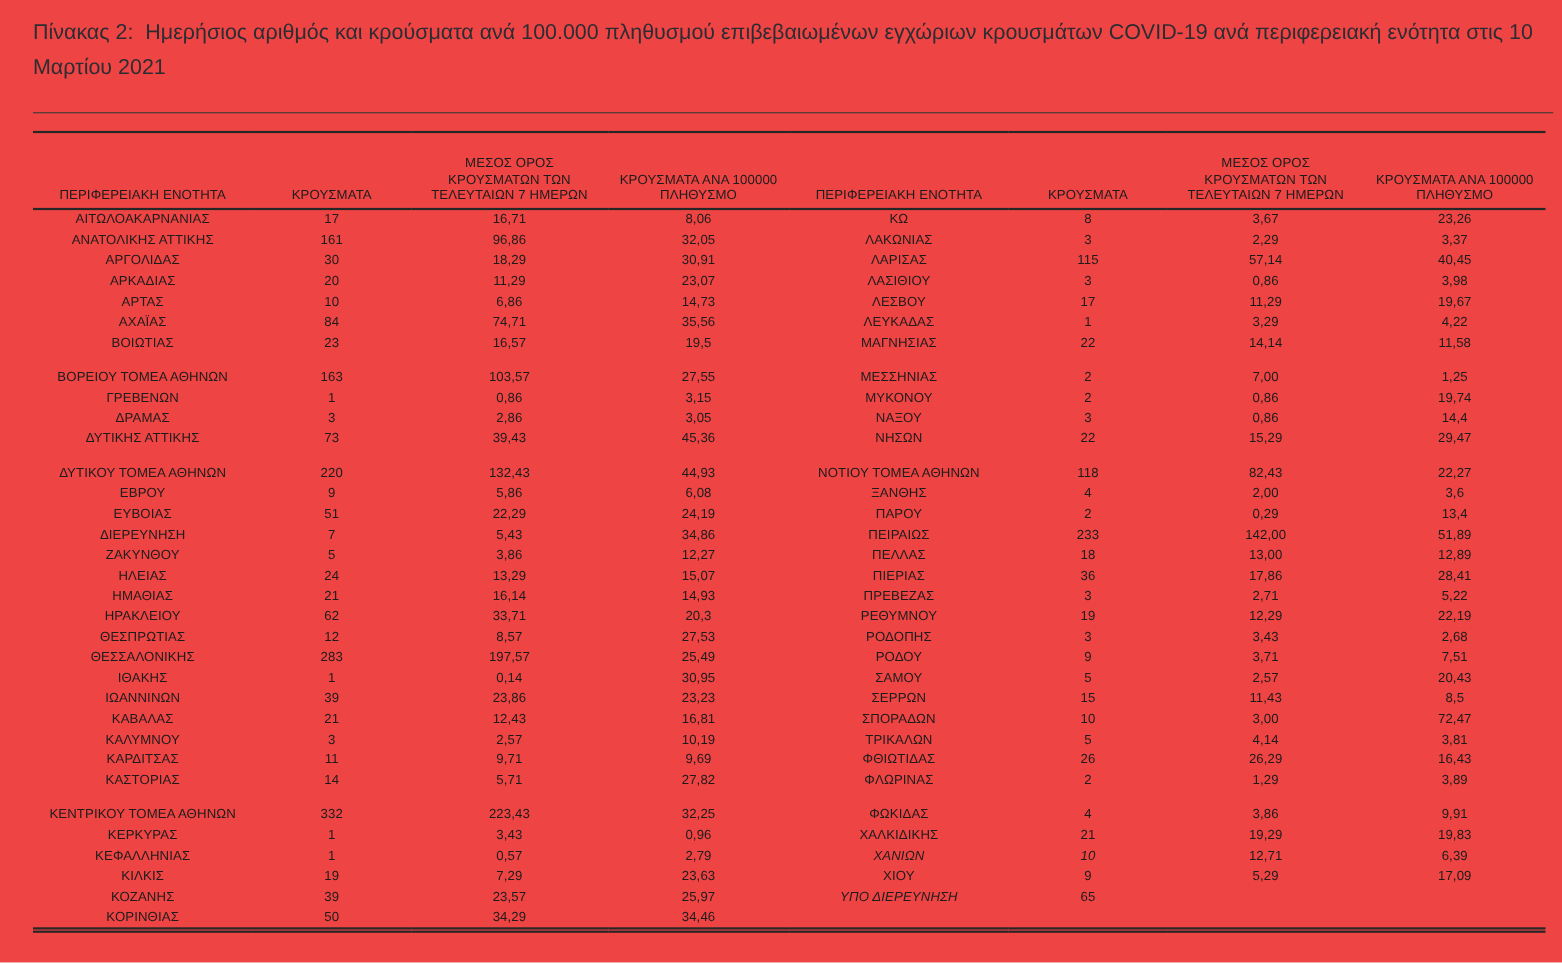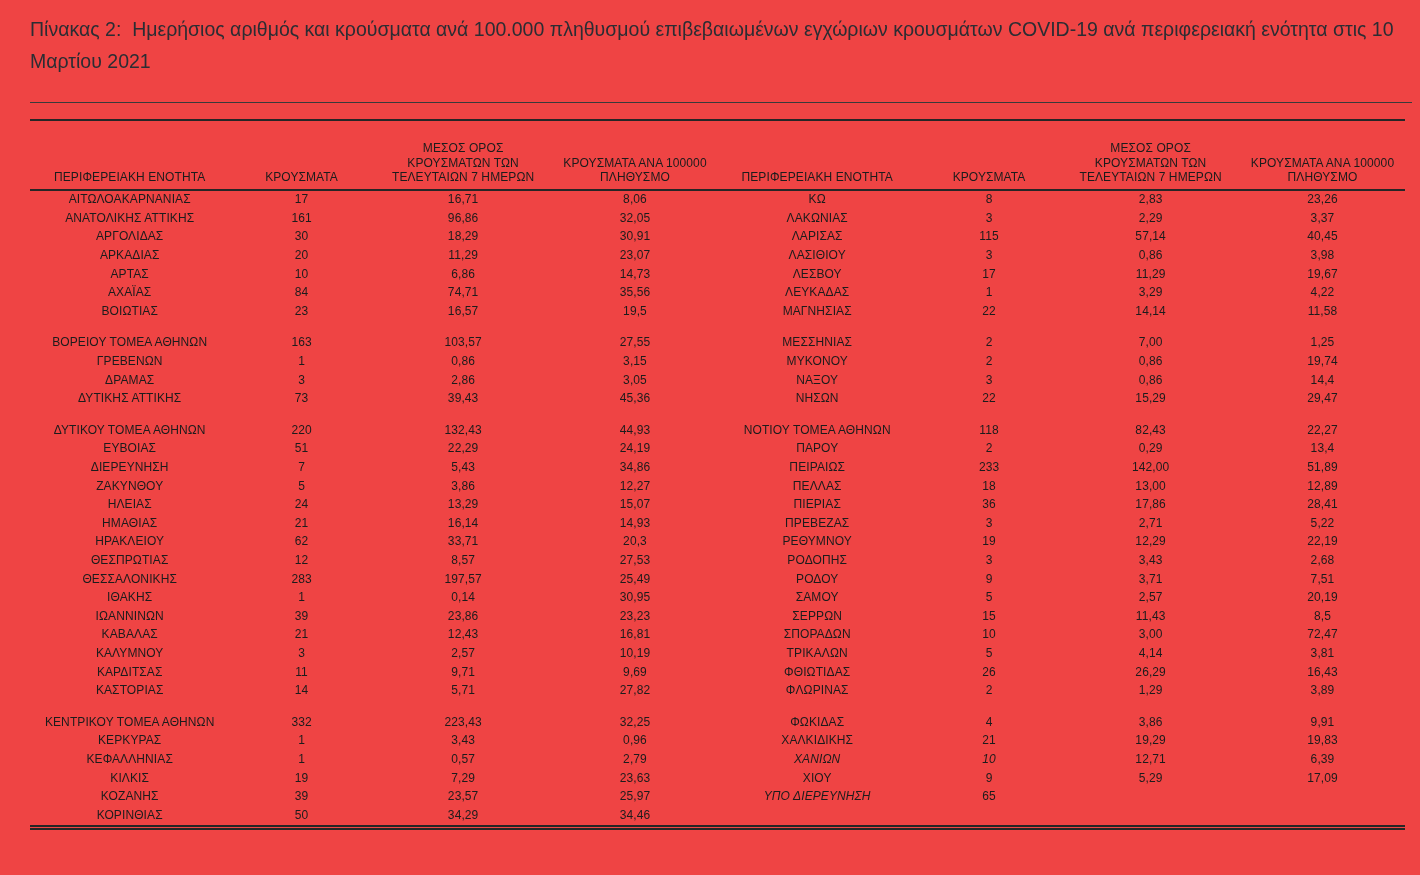--- a/index.html
+++ b/index.html
@@ -107,21 +107,21 @@
       </tr>
     </thead>
     <tbody>
         <tr>
           <td>ΑΙΤΩΛΟΑΚΑΡΝΑΝΙΑΣ</td>
           <td>17</td>
           <td>16,71</td>
           <td>8,06</td>
           <td>ΚΩ</td>
           <td>8</td>
-          <td>2,83</td>
+          <td>3,67</td>
           <td>23,26</td>
         </tr>
         <tr>
           <td>ΑΝΑΤΟΛΙΚΗΣ ΑΤΤΙΚΗΣ</td>
           <td>161</td>
           <td>96,86</td>
           <td>32,05</td>
           <td>ΛΑΚΩΝΙΑΣ</td>
           <td>3</td>
           <td>2,29</td>
@@ -227,20 +227,30 @@
           <td>ΔΥΤΙΚΟΥ ΤΟΜΕΑ ΑΘΗΝΩΝ</td>
           <td>220</td>
           <td>132,43</td>
           <td>44,93</td>
           <td>ΝΟΤΙΟΥ ΤΟΜΕΑ ΑΘΗΝΩΝ</td>
           <td>118</td>
           <td>82,43</td>
           <td>22,27</td>
         </tr>
         <tr>
+          <td>ΕΒΡΟΥ</td>
+          <td>9</td>
+          <td>5,86</td>
+          <td>6,08</td>
+          <td>ΞΑΝΘΗΣ</td>
+          <td>4</td>
+          <td>2,00</td>
+          <td>3,6</td>
+        </tr>
+        <tr>
           <td>ΕΥΒΟΙΑΣ</td>
           <td>51</td>
           <td>22,29</td>
           <td>24,19</td>
           <td>ΠΑΡΟΥ</td>
           <td>2</td>
           <td>0,29</td>
           <td>13,4</td>
         </tr>
         <tr>
@@ -314,21 +324,21 @@
           <td>7,51</td>
         </tr>
         <tr>
           <td>ΙΘΑΚΗΣ</td>
           <td>1</td>
           <td>0,14</td>
           <td>30,95</td>
           <td>ΣΑΜΟΥ</td>
           <td>5</td>
           <td>2,57</td>
-          <td>20,19</td>
+          <td>20,43</td>
         </tr>
         <tr>
           <td>ΙΩΑΝΝΙΝΩΝ</td>
           <td>39</td>
           <td>23,86</td>
           <td>23,23</td>
           <td>ΣΕΡΡΩΝ</td>
           <td>15</td>
           <td>11,43</td>
           <td>8,5</td>

